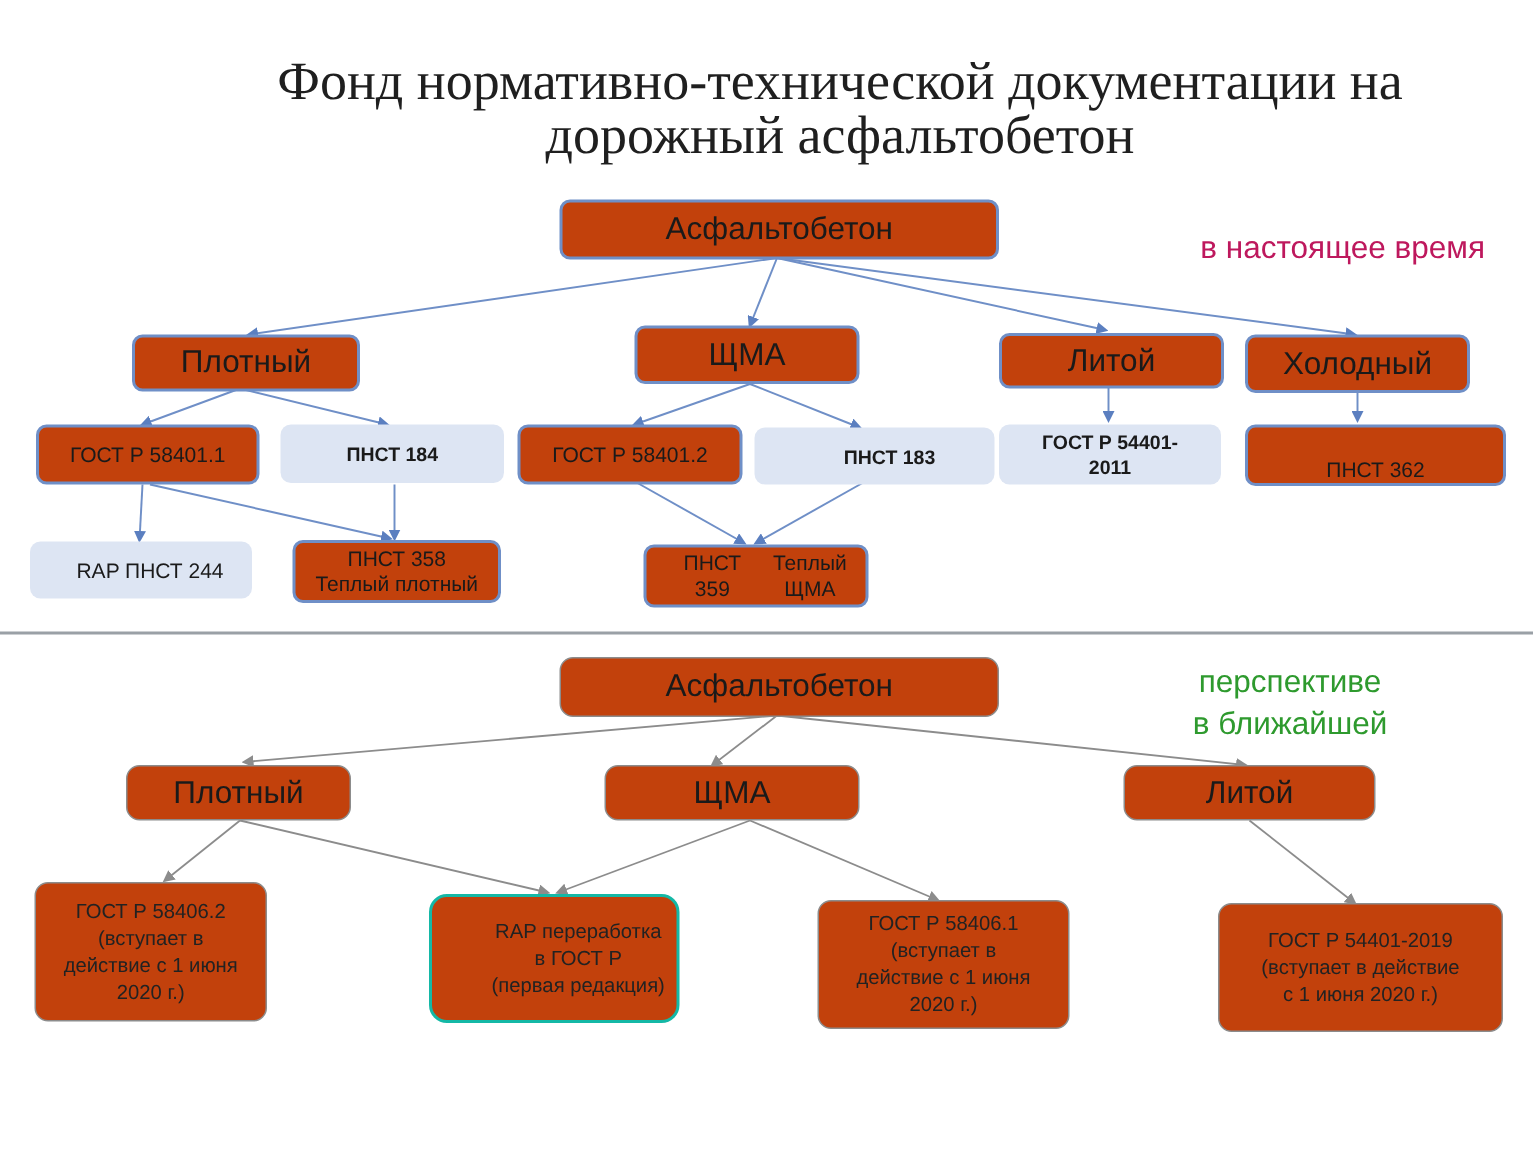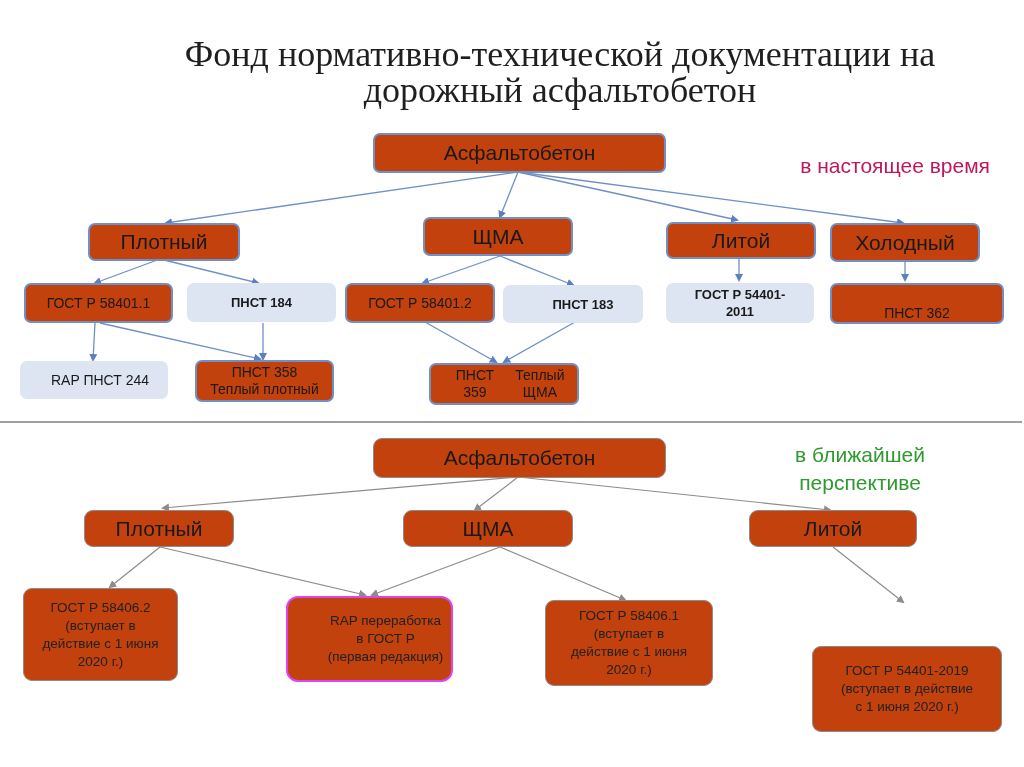--- a/index.html
+++ b/index.html
@@ -22,21 +22,21 @@
   .note.future { left: 770px; top: 441px; width: 180px; color: #2e9a2e; }
 
   .box {
     position: absolute; box-sizing: border-box;
     display: flex; align-items: center; justify-content: center;
     text-align: center; border-radius: 7px; background: #c2410c;
   }
   .blue { border: 2px solid #6f8fc7; }
   .fill { background: #dde5f3; border: none; }
   .grey { border: 1.5px solid #8c8c8c; border-radius: 9px; }
-  .yellow { border: 2px solid #d946ef; border-radius: 12px; padding-left: 32px; }
+  .yellow { border: 2px solid #14b8a6; border-radius: 12px; padding-left: 32px; }
   .big { font-size: 21px; }
   .mid { font-size: 14px; line-height: 17px; }
   .bold { font-weight: bold; font-size: 13px; line-height: 17px; }
   .gtext { font-size: 13.5px; line-height: 18px; color: #222; }
 
   .divider {
     position: absolute; left: 0; top: 421px; width: 1022px; height: 2px;
     background: #9aa0a6;
   }
   svg.links { position: absolute; left: 0; top: 0; }
@@ -113,41 +113,41 @@
   <span>RAP ПНСТ 244</span>
 </div>
 <div class="box blue mid" style="left:195px;top:360px;width:139px;height:42px;flex-direction:column;">
   <span>ПНСТ 358</span>
   <span>Теплый плотный</span>
 </div>
 
 <div class="box blue mid" style="left:345px;top:283px;width:150px;height:40px;">
   <span>ГОСТ Р 58401.2</span>
 </div>
-<div class="box fill bold" style="left:503px;top:285px;width:140px;height:38px;padding-left:20px;">
+<div class="box fill bold" style="left:503px;top:285px;width:160px;height:38px;padding-left:20px;">
   <span>ПНСТ 183</span>
 </div>
 <div class="box blue mid" style="left:429px;top:363px;width:150px;height:42px;flex-direction:row;padding-left:16px;">
   <span>ПНСТ 359</span>
   <span>Теплый ЩМА</span>
 </div>
 
 <div class="box fill bold" style="left:666px;top:283px;width:148px;height:40px;flex-direction:column;">
   <span>ГОСТ Р 54401-</span>
   <span>2011</span>
 </div>
 <div class="box blue mid" style="left:830px;top:283px;width:174px;height:41px;align-items:flex-end;">
   <span>ПНСТ 362</span>
 </div>
 
 <div class="divider"></div>
 
 <div class="note future">
+  <div>перспективе</div>
   <div>в ближайшей</div>
-  <div>перспективе</div>
 </div>
 
 <div class="box grey big" style="left:373px;top:438px;width:293px;height:40px;">
   <span>Асфальтобетон</span>
 </div>
 
 <div class="box grey big" style="left:84px;top:510px;width:150px;height:37px;">
   <span>Плотный</span>
 </div>
 <div class="box grey big" style="left:403px;top:510px;width:170px;height:37px;">
@@ -167,17 +167,17 @@
   <span>RAP переработка</span>
   <span>в ГОСТ Р</span>
   <span>(первая редакция)</span>
 </div>
 <div class="box grey gtext" style="left:545px;top:600px;width:168px;height:86px;flex-direction:column;">
   <span>ГОСТ Р 58406.1</span>
   <span>(вступает в</span>
   <span>действие с 1 июня</span>
   <span>2020 г.)</span>
 </div>
-<div class="box grey gtext" style="left:812px;top:602px;width:190px;height:86px;flex-direction:column;margin-top:44px;">
+<div class="box grey gtext" style="left:812px;top:602px;width:190px;height:86px;flex-direction:column;">
   <span>ГОСТ Р 54401-2019</span>
   <span>(вступает в действие</span>
   <span>с 1 июня 2020 г.)</span>
 </div>
 
 </body></html>

